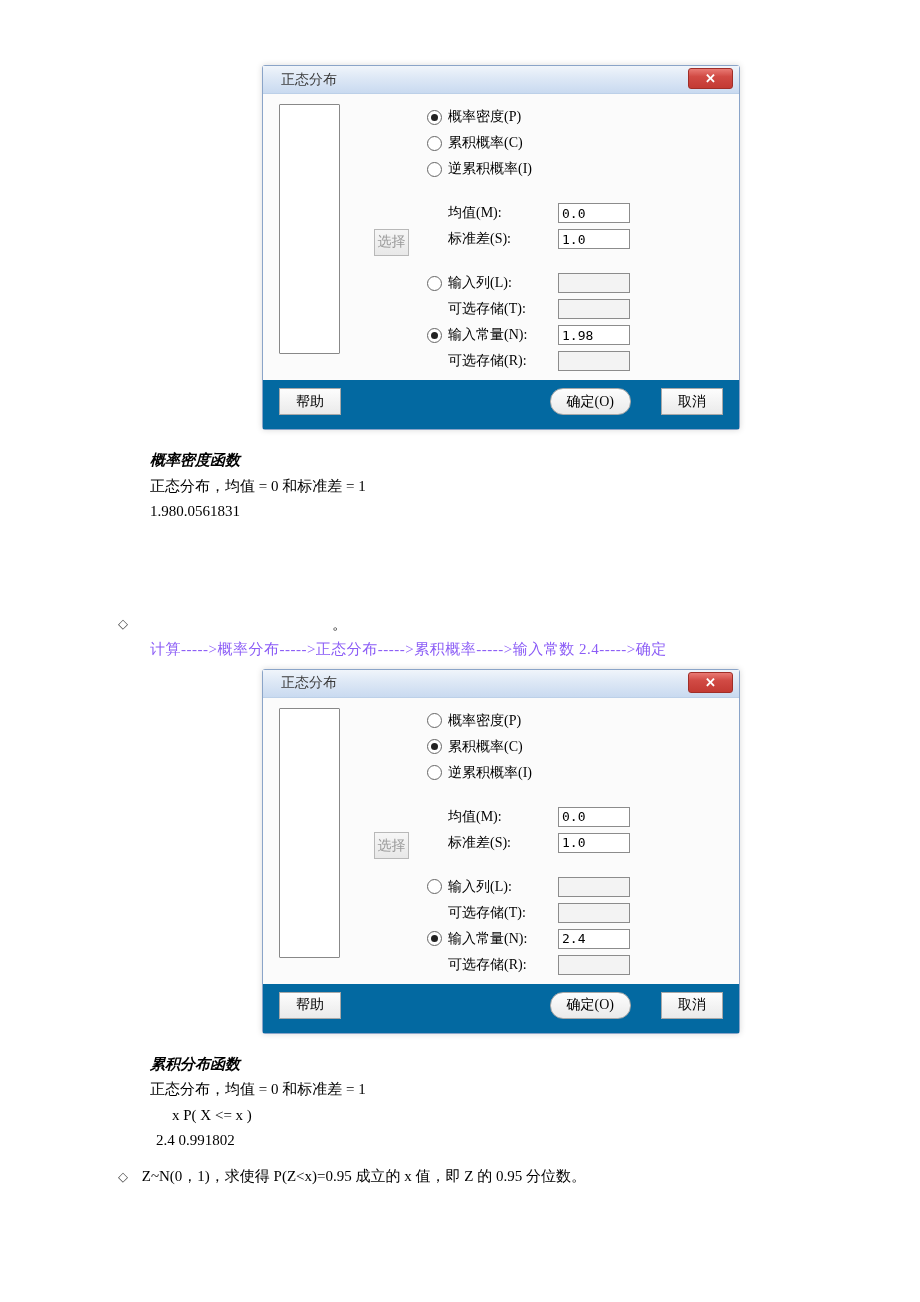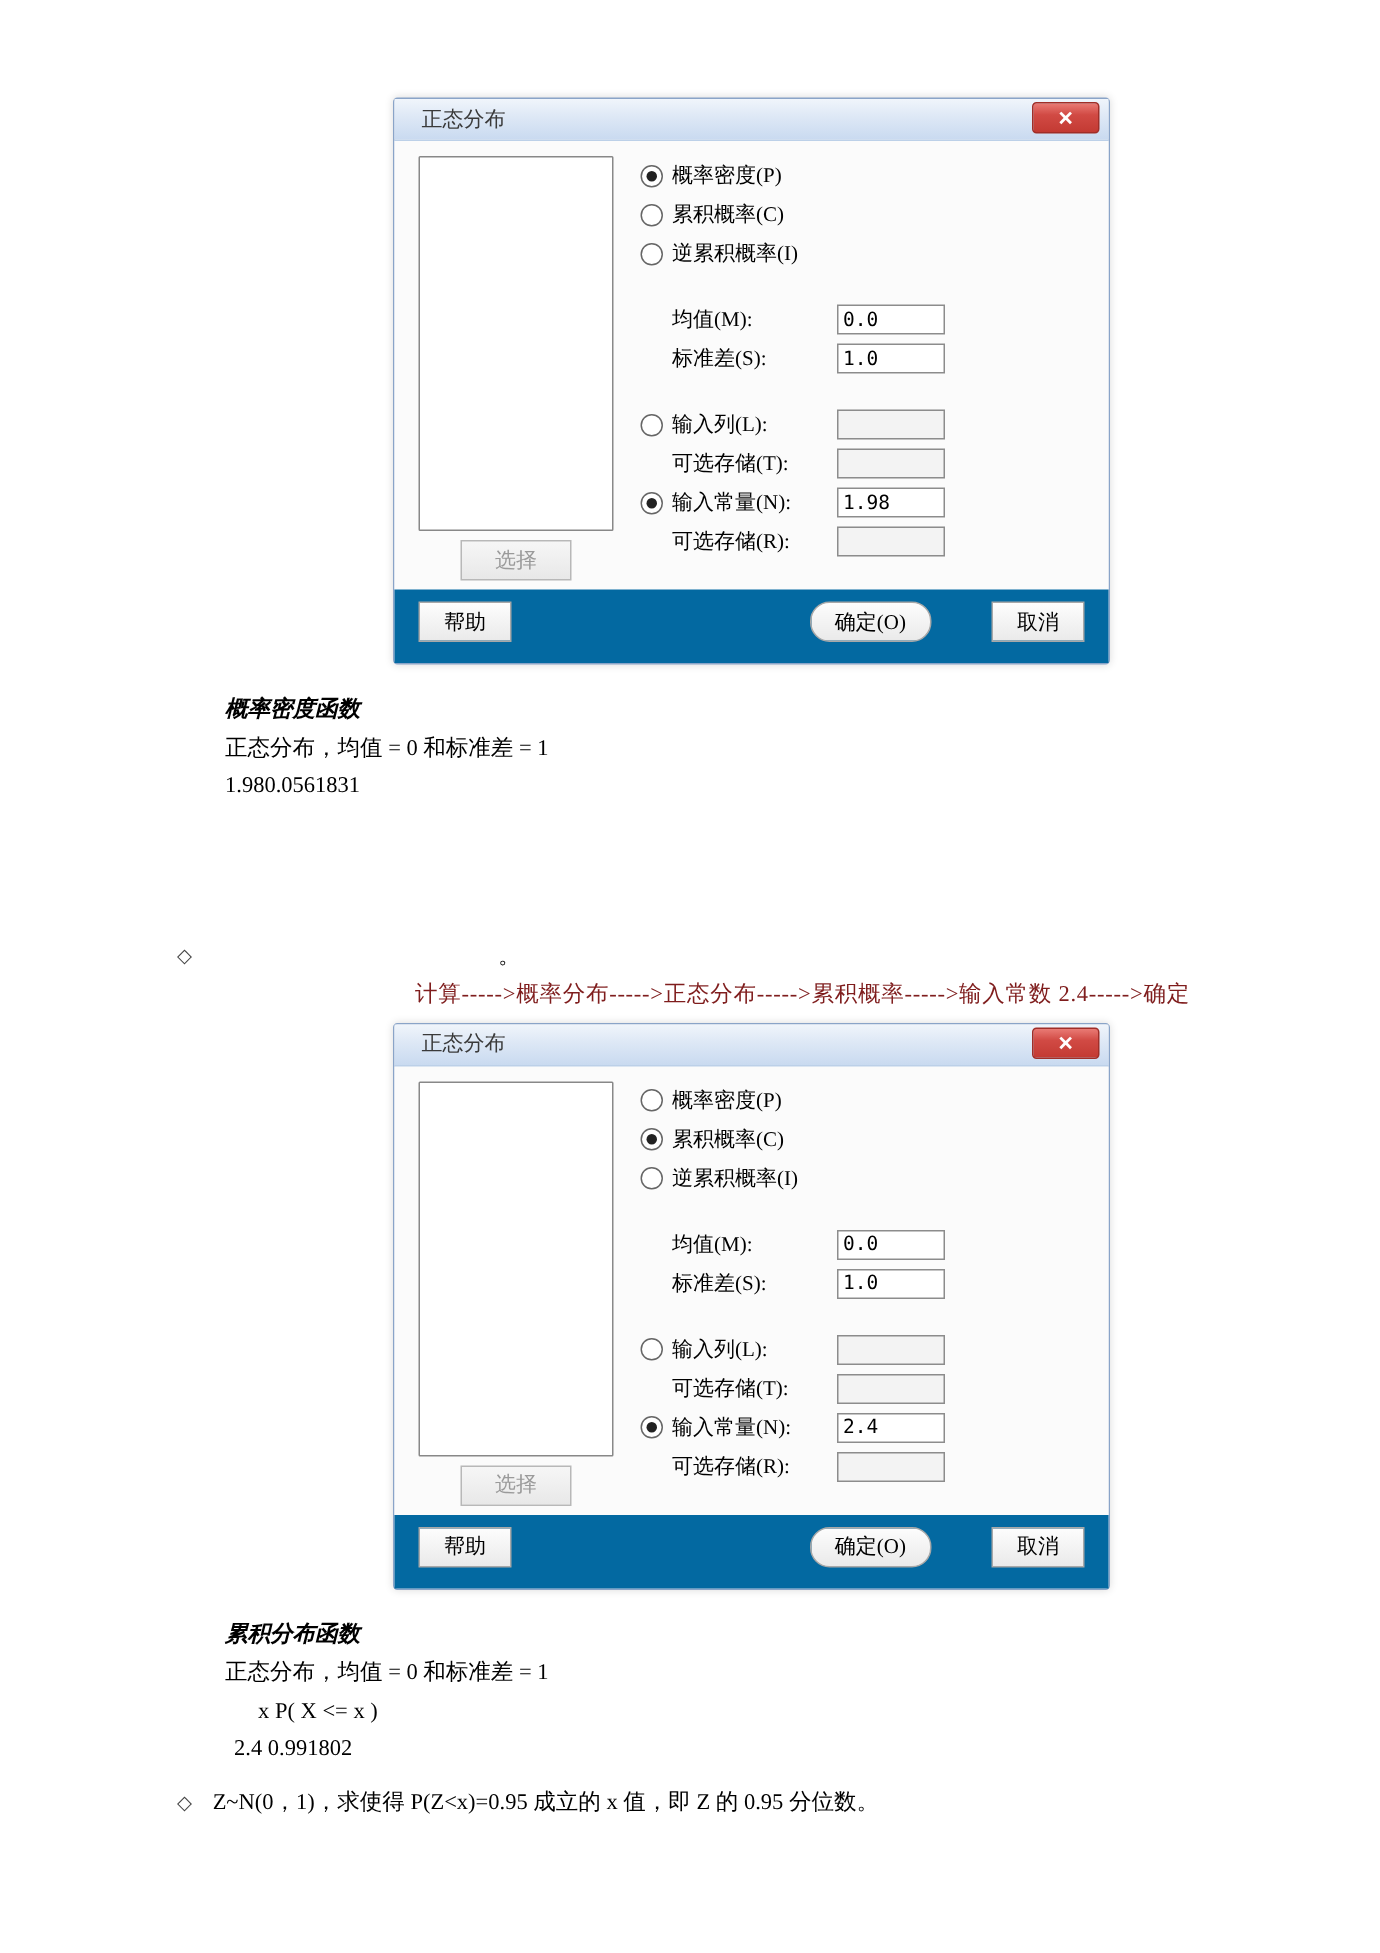--- a/index.html
+++ b/index.html
@@ -52,21 +52,22 @@
       font-family: Arial, sans-serif;
     }
     .dialog-body {
       padding: 10px 16px 6px 16px;
       background: #fbfbfb;
       display: flex;
     }
     .left-col {
       width: 130px;
       display: flex;
-      flex-direction: column;
+      flex-direction: row;
+      gap: 34px;
     }
     .listbox {
       width: 130px;
       height: 250px;
       background: #fff;
       border: 1px solid #888;
       border-radius: 1px;
     }
     .select-btn {
       width: 74px;
@@ -140,21 +141,21 @@
     .btn {
       height: 27px;
       padding: 0 16px;
       background: linear-gradient(to bottom, #fdfdfd, #eaeaea);
       border: 1px solid #a8a8a8;
       cursor: pointer;
       font-size: 14px;
       font-family: inherit;
     }
     .footer-spacer { flex: 1; }
-    .ok-btn { margin-right: 40px; border-radius: 13px; }
+    .ok-btn { margin-right: 30px; border-radius: 13px; }
 
     .doc {
       margin-left: 150px;
       margin-top: 18px;
       font-family: "KaiTi","楷体","SimSun",serif;
       font-size: 15px;
       line-height: 1.7;
       color: #000;
     }
     .doc .bold { font-weight: bold; font-style: italic; }
@@ -165,25 +166,24 @@
       margin-top: 90px;
       font-size: 15px;
       display: flex;
       align-items: center;
     }
     .diamond { font-size: 13px; margin-right: 14px; color: #444; }
     .dot { margin-left: 190px; }
     .bluepath {
       margin-left: 150px;
       margin-top: 6px;
-      color: #7f1d1d;
+      color: #8b5cf6;
       font-family: "KaiTi","楷体",serif;
       font-size: 15px;
       letter-spacing: 0.5px;
-      text-align: center;
     }
     .last-block {
       margin-left: 118px;
       margin-top: 10px;
       font-family: "KaiTi","楷体","Times New Roman",serif;
       font-size: 15px;
       line-height: 1.7;
     }
     .last-block .diamond { margin-right: 10px; }
     .serif { font-family: "Times New Roman", serif; }

